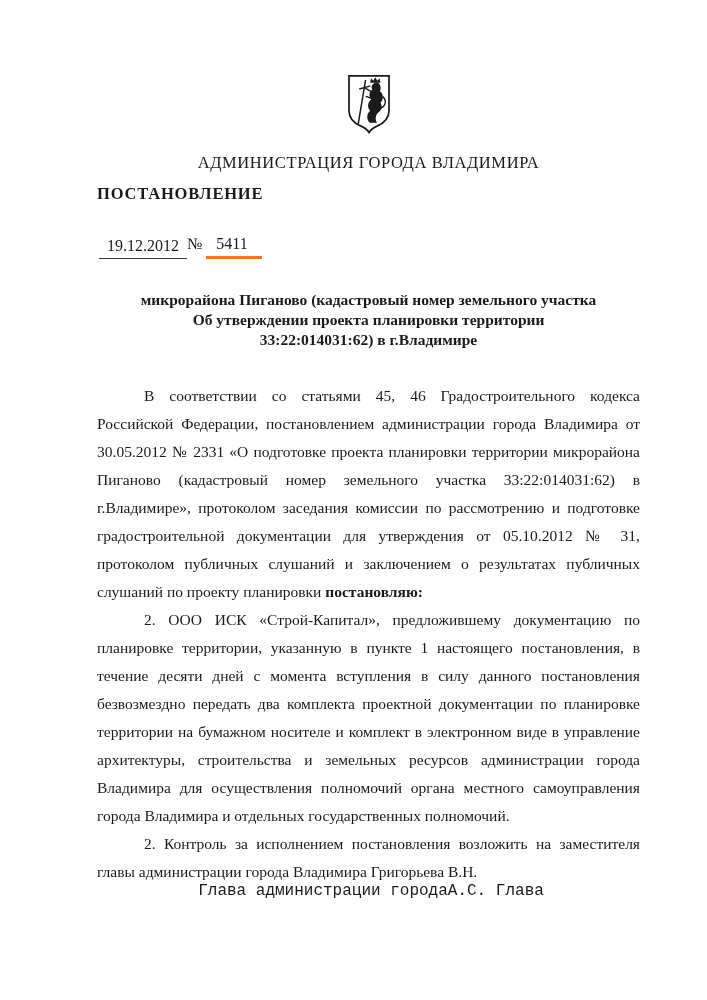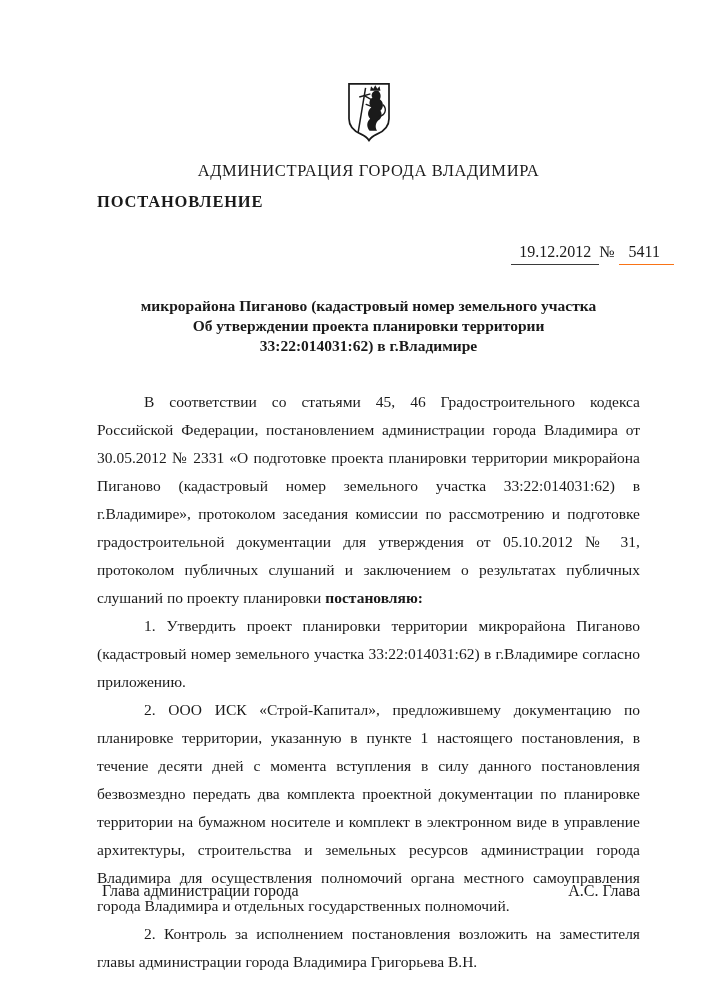--- a/index.html
+++ b/index.html
@@ -10,21 +10,21 @@
     color: #1a1a1a;
     position: relative;
     overflow: hidden;
   }
   .page {
     position: absolute; inset: 0;
     background: #ffffff;
   }
   .content {
     position: absolute;
-    left: 97px; right: 67px; top: 16px;
+    left: 97px; right: 67px; top: 8px;
   }
   .emblem {
     display: block;
     width: 58px; height: 64px;
     margin: 65px auto 0 auto;
   }
   .org-name {
     margin-top: 16px;
     text-align: center;
     font-size: 16.5px;
@@ -37,35 +37,35 @@
     text-align: left;
     font-size: 16.5px;
     font-weight: bold;
     letter-spacing: 0.8px;
     line-height: 20px;
   }
   .meta-row {
     margin-top: 30px;
     margin-right: -34px;
     display: flex;
-    justify-content: flex-end;
+    justify-content: flex-start;
     align-items: flex-end;
     font-size: 16px;
     line-height: 19px;
   }
   .doc-date {
     display: inline-block;
     border-bottom: 1px solid #3a3a3a;
     padding: 0 8px 3px 8px;
     margin-left: 2px;
   }
   .doc-number-wrap { display: inline-block; white-space: nowrap; }
   .doc-number {
     display: inline-block;
-    border-bottom: 1px solid #f97316;
+    border-bottom: 3px solid #f97316;
     padding: 0 14px 3px 10px;
     margin-left: 4px;
   }
   .doc-title {
     margin-top: 31px;
     text-align: center;
     font-weight: bold;
     font-size: 15.5px;
     line-height: 20px;
   }
@@ -78,23 +78,24 @@
   }
   .body-text p {
     margin: 0;
     text-indent: 47px;
   }
   .signature {
     position: absolute;
     top: 881px;
     left: 102px; right: 67px;
     display: flex;
-    justify-content: space-between;
+    justify-content: center;
     font-size: 16px;
     line-height: 20px;
+    font-family: Liberation Mono, monospace;
   }
 </style>
 </head>
 <body>
 
 <div class="page">
   <div class="content">
 
     <svg class="emblem" viewBox="0 0 100 112" xmlns="http://www.w3.org/2000/svg" aria-hidden="true">
 
@@ -121,21 +122,20 @@
     </div>
 
     <div class="doc-title">
       <span>микрорайона Пиганово (кадастровый номер земельного участка</span>
       <span>Об утверждении проекта планировки территории</span>
       <span>33:22:014031:62) в г.Владимире</span>
     </div>
 
     <div class="body-text">
       <p><span>В соответствии со статьями 45, 46 Градостроительного кодекса Российской Федерации, постановлением администрации города Владимира от 30.05.2012 № 2331 «О подготовке проекта планировки территории микрорайона Пиганово (кадастровый номер земельного участка 33:22:014031:62) в г.Владимире», протоколом заседания комиссии по рассмотрению и подготовке градостроительной документации для утверждения от 05.10.2012 № 31, протоколом публичных слушаний и заключением о результатах публичных слушаний по проекту планировки </span><b>постановляю:</b></p>
-      <p>1. Утвердить проект планировки территории микрорайона Пиганово (кадастровый номер земельного участка 33:22:014031:62) в г.Владимире согласно приложению.</p>
       <p>2. ООО ИСК «Строй-Капитал», предложившему документацию по планировке территории, указанную в пункте 1 настоящего постановления, в течение десяти дней с момента вступления в силу данного постановления безвозмездно передать два комплекта проектной документации по планировке территории на бумажном носителе и комплект в электронном виде в управление архитектуры, строительства и земельных ресурсов администрации города Владимира для осуществления полномочий органа местного самоуправления города Владимира и отдельных государственных полномочий.</p>
       <p>2. Контроль за исполнением постановления возложить на заместителя главы администрации города Владимира Григорьева В.Н.</p>
     </div>
 
   </div>
 
   <div class="signature">
     <span>Глава администрации города</span>
     <span>А.С. Глава</span>
   </div>

